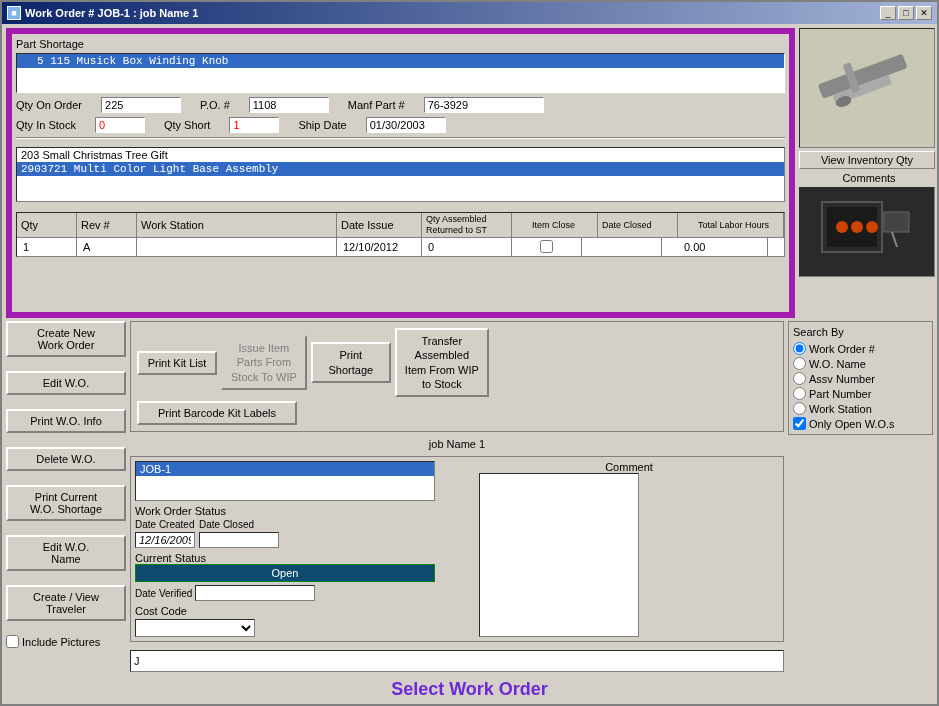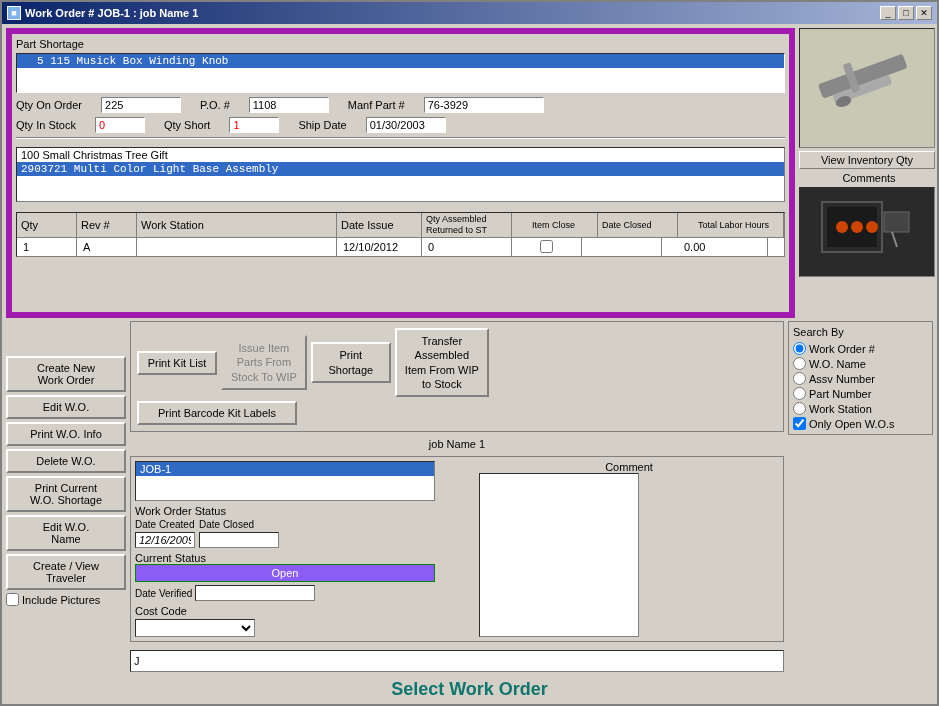--- a/index.html
+++ b/index.html
@@ -251,22 +251,21 @@
       gap: 4px;
       flex: 1;
     }
 
     
     .left-buttons {
       width: 120px;
       flex-shrink: 0;
       display: flex;
       flex-direction: column;
-      gap: 3px;
-      margin-top: 35px;
+      gap: 14px;
     }
     .nav-btn {
       background: #d4d0c8;
       border: 2px solid;
       border-top-color: #fff;
       border-left-color: #fff;
       border-bottom-color: #808080;
       border-right-color: #808080;
       padding: 4px 6px;
       cursor: pointer;
@@ -361,21 +360,21 @@
       background: white;
       padding: 1px 3px;
       font-size: 11px;
       font-family: inherit;
     }
     .current-status-label {
       font-size: 11px;
       margin-top: 4px;
     }
     .status-open {
-      background: #8b5cf6;
+      background: #0c4a6e;
       color: white;
       text-align: center;
       padding: 2px 8px;
       font-size: 11px;
       border: 1px solid #008800;
     }
     .wo-list-box {
       border: 1px inset #808080;
       background: white;
       height: 40px;
@@ -446,21 +445,21 @@
     .checkbox-label {
       font-size: 11px;
     }
 
     
     .bottom-bar {
       text-align: center;
       padding: 4px;
       font-size: 18px;
       font-weight: bold;
-      color: #0f766e;
+      color: #6d28d9;
       flex-shrink: 0;
     }
     .include-pictures {
       display: flex;
       align-items: center;
       gap: 3px;
       font-size: 11px;
     }
 
     .cost-code-section {
@@ -557,21 +556,21 @@
           <input class="field-input short colored-red" type="text" value="0" style="">
           <span class="field-label">Qty Short</span>
           <input class="field-input short colored-red" type="text" value="1" style="">
           <span class="field-label">Ship Date</span>
           <input class="field-input medium" type="text" value="01/30/2003" style="">
         </div>
 
         <hr class="separator-line">
 
         <div class="item-group" style="height:55px;">
-          <div class="item-row-plain">  100              Small Christmas Tree Gift</div>
+          <div class="item-row-plain">  203              Small Christmas Tree Gift</div>
           <div class="item-row-selected">  2903721        Multi Color Light Base Assembly</div>
         </div>
 
         <div style="margin-top:10px;">
           <div class="grid-section">
             <div class="grid-header-row">
               <div class="grid-cell col-qty">Qty</div>
               <div class="grid-cell col-rev">Rev #</div>
               <div class="grid-cell col-ws">Work Station</div>
               <div class="grid-cell col-date">Date Issue</div>

